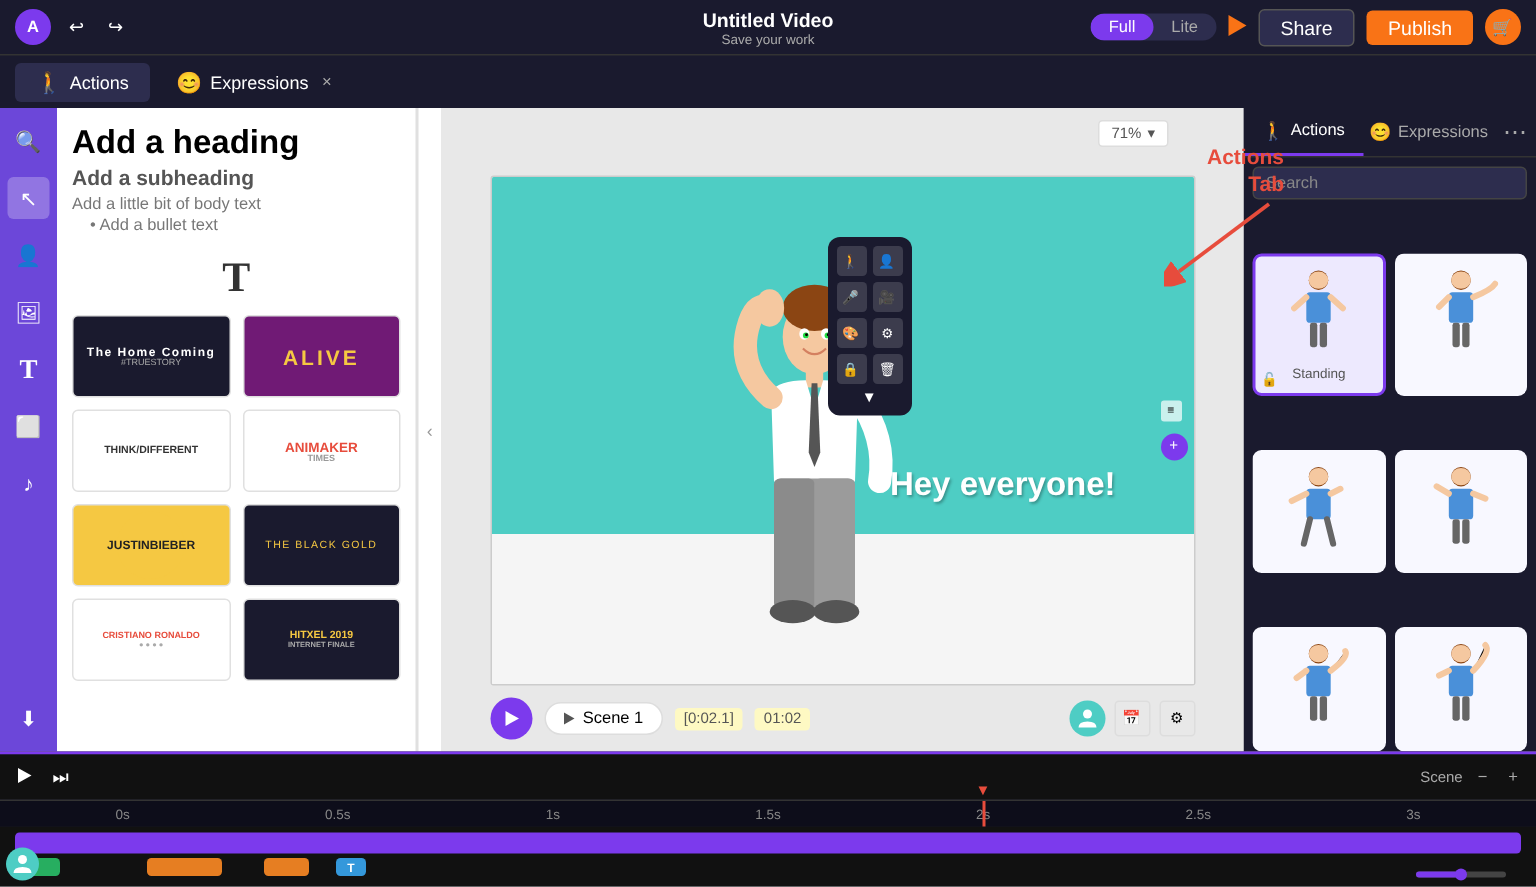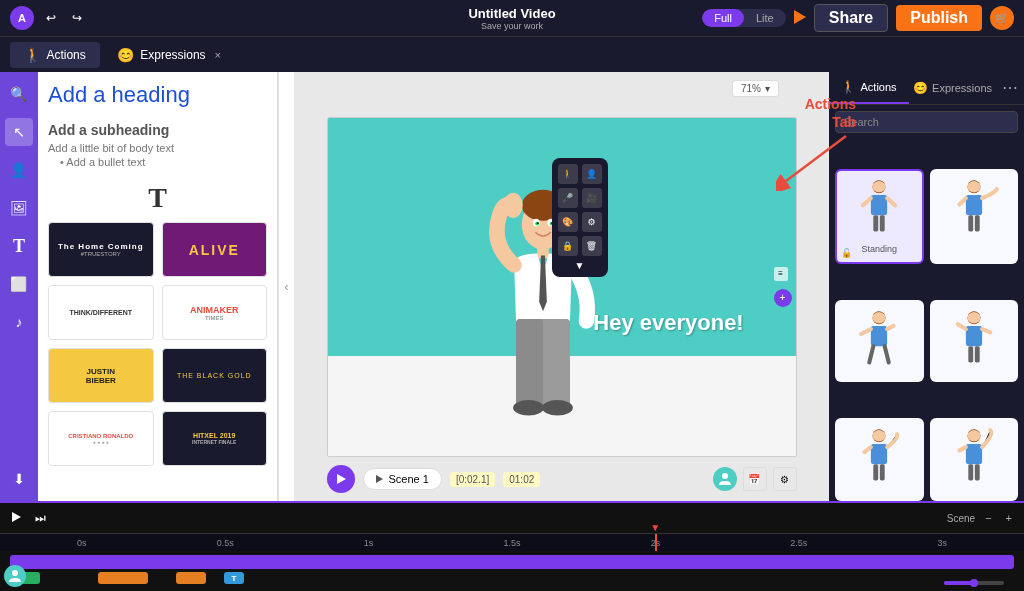--- a/index.html
+++ b/index.html
@@ -9,21 +9,21 @@
     #header {
       display: flex; align-items: center; justify-content: space-between;
       background: #1a1a2e; height: 36px; padding: 0 10px; position: relative;
     }
     #header .left { display: flex; align-items: center; gap: 8px; }
     #header .center { position: absolute; left: 50%; transform: translateX(-50%); text-align: center; }
     #header .center .title { color: white; font-size: 13px; font-weight: bold; }
     #header .center .subtitle { color: #aaa; font-size: 9px; }
     #header .right { display: flex; align-items: center; gap: 8px; }
     .logo-circle { width: 24px; height: 24px; border-radius: 50%; background: #7c3aed; display: flex; align-items: center; justify-content: center; color: white; font-size: 11px; font-weight: bold; }
-    .header-btn { padding: 4px 14px; border-radius: 4px; border: none; cursor: pointer; font-size: 16px; font-weight: bold; }
+    .header-btn { padding: 4px 14px; border-radius: 4px; border: none; cursor: pointer; font-size: 13px; font-weight: normal; }
     .btn-share { background: #2d2d4e; color: white; border: 1px solid #555; }
     .btn-publish { background: #f97316; color: white; }
     .btn-play-header { background: none; border: none; cursor: pointer; }
     .play-triangle { width: 0; height: 0; border-top: 7px solid transparent; border-bottom: 7px solid transparent; border-left: 12px solid #f97316; display: inline-block; }
     .mode-toggle { display: flex; background: #2d2d4e; border-radius: 12px; overflow: hidden; }
     .mode-btn { padding: 3px 12px; font-size: 11px; border: none; cursor: pointer; color: #aaa; background: transparent; }
     .mode-btn.active { background: #7c3aed; color: white; border-radius: 10px; }
     .avatar-icon { width: 24px; height: 24px; border-radius: 50%; background: #f97316; display: flex; align-items: center; justify-content: center; color: white; font-size: 11px; }
 
     
@@ -45,32 +45,32 @@
       padding: 8px 0; gap: 10px; flex-shrink: 0;
     }
     .sidebar-icon { width: 28px; height: 28px; display: flex; align-items: center; justify-content: center; cursor: pointer; color: white; font-size: 14px; border-radius: 4px; }
     .sidebar-icon.active { background: rgba(255,255,255,0.25); }
 
     
     #templates-panel {
       width: 240px; background: white; border-right: 1px solid #e0e0e0; overflow-y: auto; flex-shrink: 0;
       padding: 10px;
     }
-    .template-heading { font-size: 22px; font-weight: normal; color: #1d4ed8; margin-bottom: 14px; }
+    .template-heading { font-size: 22px; font-weight: bold; color: #000000; margin-bottom: 2px; }
     .template-subheading { font-size: 14px; color: #555; margin-bottom: 4px; font-weight: bold; }
     .template-body { font-size: 11px; color: #777; margin-bottom: 2px; }
     .template-bullet { font-size: 11px; color: #777; margin-left: 12px; margin-bottom: 10px; }
     .template-grid { display: grid; grid-template-columns: 1fr 1fr; gap: 8px; margin-top: 4px; }
     .template-item {
       border: 1px solid #e0e0e0; border-radius: 4px; overflow: hidden; cursor: pointer;
       height: 55px; display: flex; align-items: center; justify-content: center; font-size: 9px; text-align: center;
     }
     .tpl-1 { background: #1a1a2e; color: white; font-size: 8px; padding: 4px; }
     .tpl-alive { background: #701a75; color: #f5c842; font-size: 13px; font-weight: bold; letter-spacing: 1px; }
-    .tpl-justin { background: #f5c842; color: #222; font-size: 8px; font-weight: bold; border-radius: 50%; width: 45px; height: 45px; display: flex; flex-direction: column; align-items: center; justify-content: center; }
+    .tpl-justin { background: #f5c842; color: #222; font-size: 8px; font-weight: bold; border-radius: 50%; width: 45px; height: 45px; display: flex; flex-direction: row; align-items: center; justify-content: center; }
     .tpl-black-gold { background: #1a1a2e; color: #f5c842; font-size: 7px; letter-spacing: 2px; }
     .tpl-think { background: white; color: #333; font-size: 7px; font-weight: bold; }
     .tpl-animaker { background: white; color: #e74c3c; font-size: 9px; font-weight: bold; align-items: center; }
     .tpl-cr7 { background: white; font-size: 6px; color: #e74c3c; font-weight: bold; }
     .tpl-hitxel { background: #1a1a2e; color: #f5c842; font-size: 7px; font-weight: bold; }
     .T-icon-row { display: flex; align-items: center; justify-content: center; height: 40px; }
     .T-icon { font-size: 28px; font-weight: bold; color: #333; font-family: serif; }
 
     
     #collapse-arrow {

